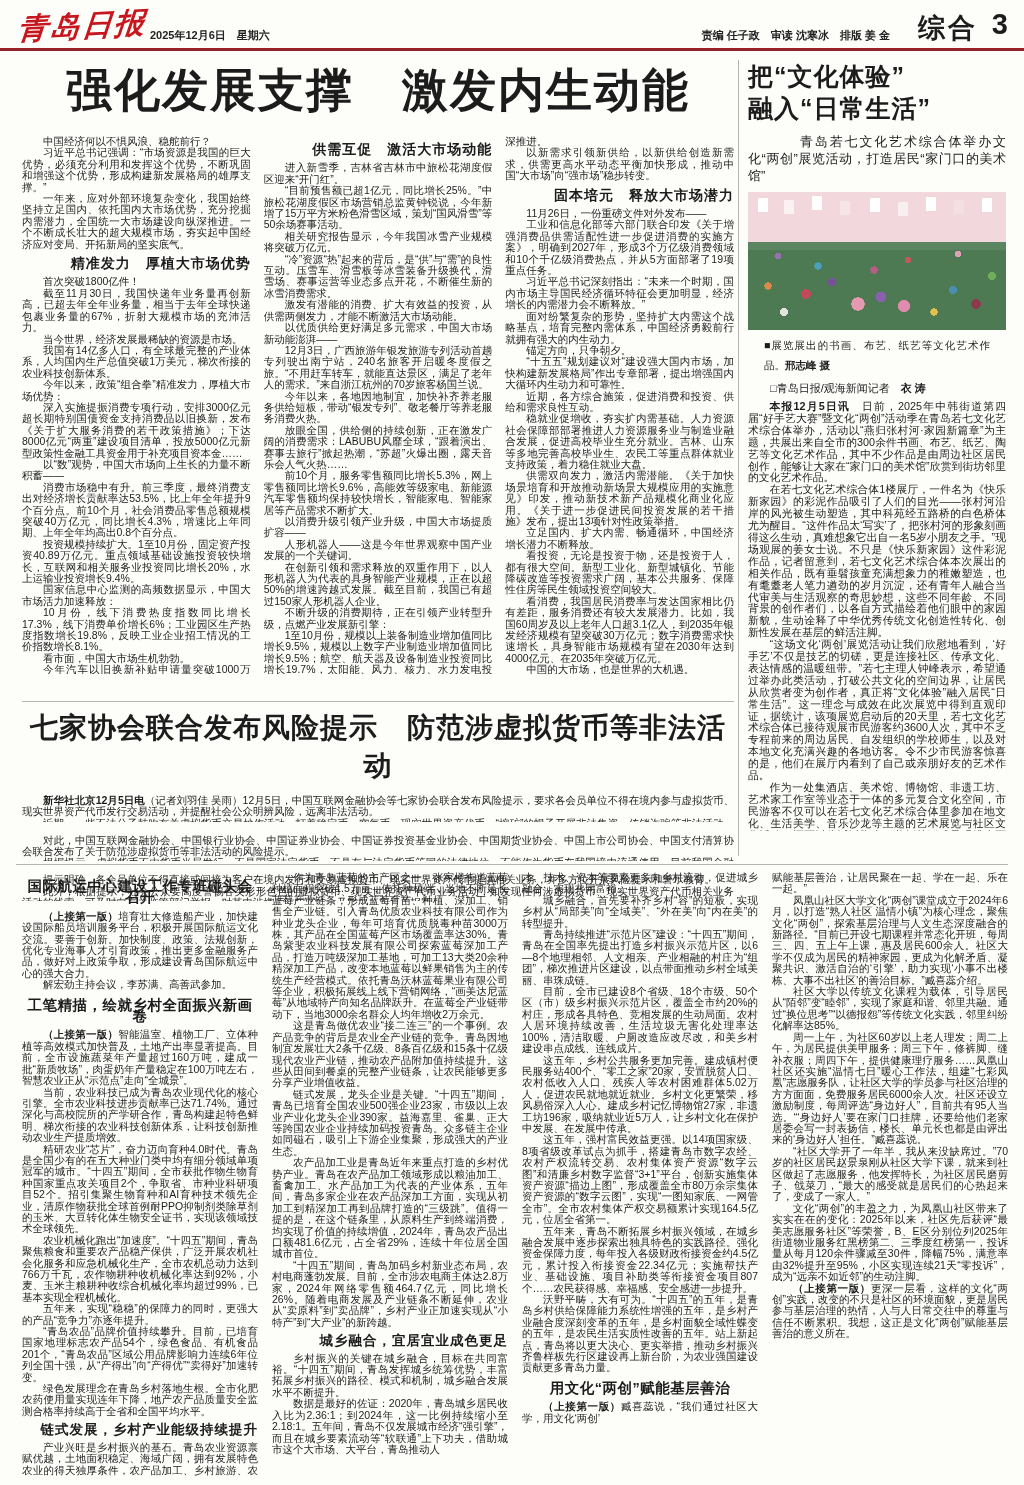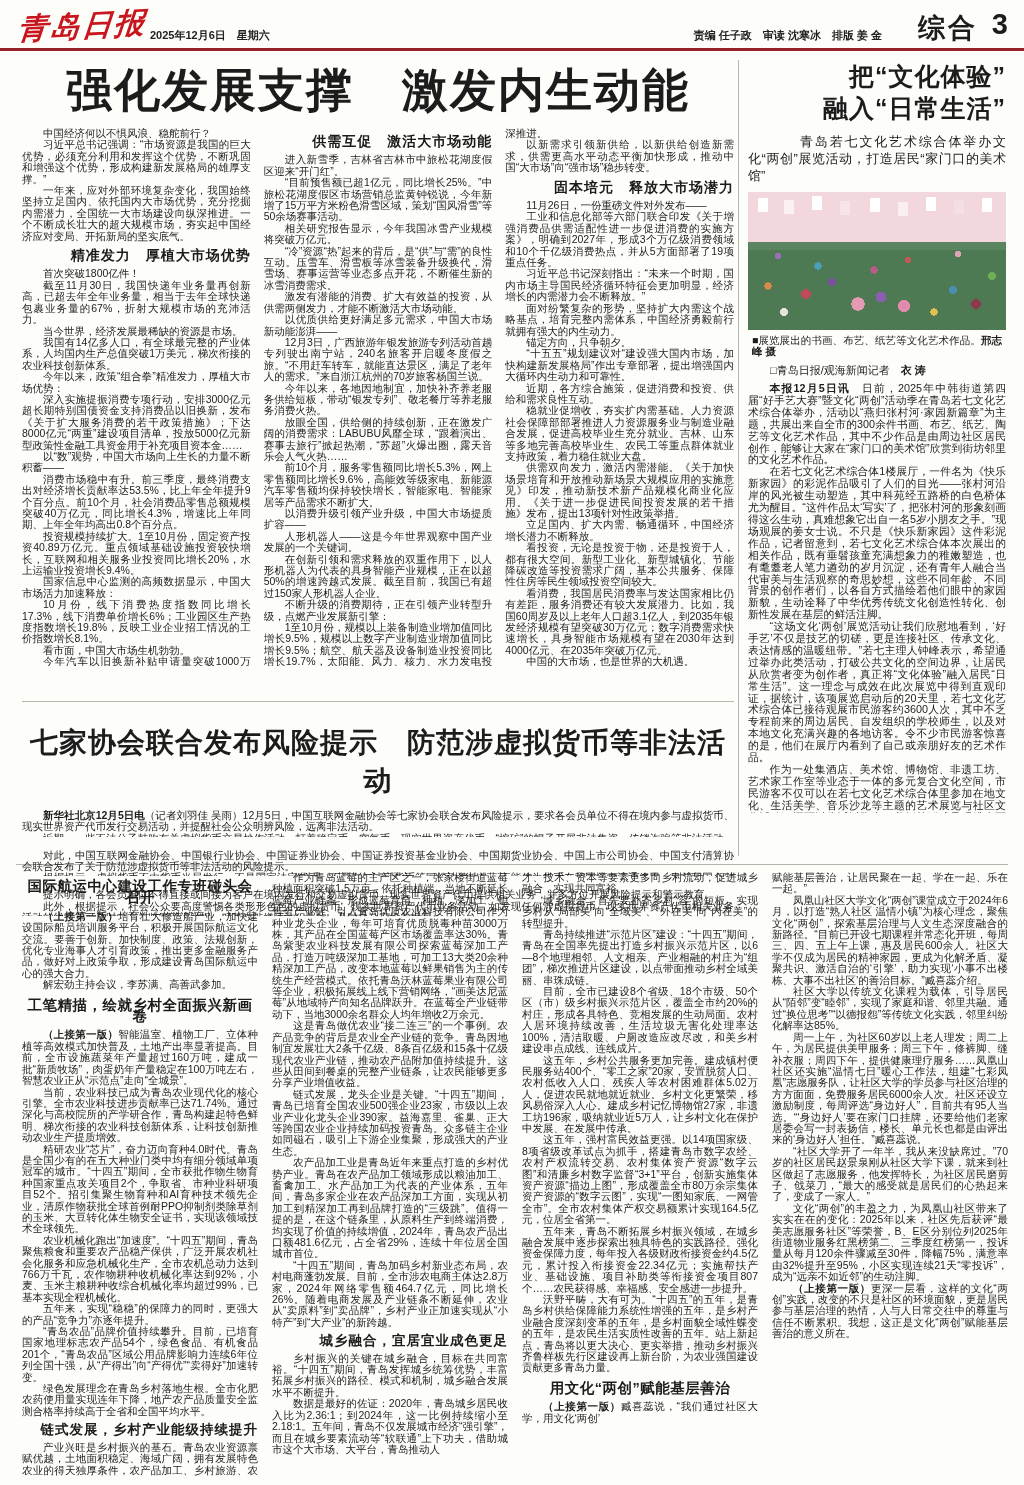--- a/index.html
+++ b/index.html
@@ -3,46 +3,46 @@
 <meta charset="utf-8">
 <style>
   html,body{margin:0;padding:0;background:#e8e8e4;}
   .page{position:relative;width:1024px;height:1485px;margin:0 auto;background:#fdfdfa;
         font-family:"Liberation Sans",sans-serif;color:#1c1c1c;overflow:hidden;}
   
   .masthead{position:absolute;left:16px;top:6px;right:16px;height:40px;}
   .logo{position:absolute;left:2px;top:0;font-size:30px;font-weight:bold;color:#c8161e;
         transform:skewX(-8deg) rotate(-3deg);letter-spacing:2px;font-style:italic;}
   .m-date{position:absolute;left:134px;top:22px;font-size:11px;font-weight:bold;color:#222;}
-  .m-staff{position:absolute;right:126px;top:22px;font-size:11px;font-weight:bold;color:#222;}
+  .m-staff{position:absolute;right:118px;top:22px;font-size:11px;font-weight:bold;color:#222;}
   .m-section{position:absolute;right:30px;top:4px;font-size:27px;font-weight:900;letter-spacing:3px;}
   .m-page{position:absolute;right:0;top:2px;font-size:29px;font-weight:bold;}
   .masthead-rule{position:absolute;left:0;top:48px;width:1024px;height:3px;background:#96222a;}
   
   .para{margin:0;text-indent:2em;text-align:justify;}
   .para.cont{text-indent:0;}
   .para b{font-weight:bold;}
   .subhead{margin:7px 0 6px;text-align:right;font-size:13.5px;font-weight:700;letter-spacing:1px;}
   .col-headline{margin:9px 0 7px;text-align:center;font-size:14.5px;font-weight:900;letter-spacing:0.5px;}
   .textcol{overflow:hidden;font-size:10.5px;line-height:11.4px;}
   
   .lead-art{position:absolute;left:22px;top:56px;width:712px;height:640px;}
-  .lead-h1{margin:4px 0 6px;text-align:center;font-size:46px;font-weight:900;letter-spacing:2px;
+  .lead-h1{margin:4px 0 14px;text-align:center;font-size:46px;font-weight:900;letter-spacing:2px;
            font-family:"DejaVu Sans","Liberation Sans",sans-serif;}
   .lead-h2{margin:6px 0 12px;text-align:center;font-size:21px;font-weight:600;letter-spacing:1px;}
   .main-cols{display:flex;gap:13px;height:538px;overflow:hidden;}
   .main-cols>div{flex:1;}
   .main-cols .subhead{font-size:14px;margin:8px 0 7px;}
   
   .vrule{position:absolute;left:738px;top:60px;width:1px;height:796px;background:#b5b5b0;}
   .hrule1{position:absolute;left:22px;top:701px;width:712px;height:1px;background:#b5b5b0;}
   .hrule2{position:absolute;left:16px;top:864px;width:992px;height:1px;background:#b5b5b0;}
   
   .culture{position:absolute;left:748px;top:60px;width:258px;height:796px;overflow:hidden;}
-  .cul-h1{margin:0;text-align:right;font-size:25px;font-weight:900;line-height:32px;letter-spacing:1px;}
+  .cul-h1{margin:0;text-align:left;font-size:25px;font-weight:900;line-height:32px;letter-spacing:1px;}
   .cul-deck{margin:9px 0 8px;font-size:13px;line-height:17px;text-align:justify;text-indent:4em;font-weight:500;}
   .photo{position:relative;width:258px;height:138px;background:linear-gradient(#f2d7dd 0 50px,#5a8560 50px 58px,#4d7a53 58px 100%);overflow:hidden;}
   .photo-wall{position:absolute;left:10px;top:6px;width:10px;height:14px;background:#fff;
      box-shadow:26px 2px 0 #fbf0f2,54px -2px 0 #fff,82px 3px 0 #f6e4e8,112px 0 0 #fff,
                 140px 4px 0 #f9eef0,168px -1px 0 #fff,196px 2px 0 #f4dfe4,224px 0 0 #fff;}
   .photo-table{position:absolute;left:0;top:50px;right:0;bottom:0;
     background-image:
       radial-gradient(circle 11px at 110px 62px,#e59ab2 60%,transparent 61%),
       radial-gradient(circle 9px at 133px 55px,#8a5fae 60%,transparent 61%),
       radial-gradient(circle 10px at 156px 64px,#e08aae 60%,transparent 61%),
@@ -52,28 +52,28 @@
       radial-gradient(circle 8px at 228px 62px,#8e3a4a 60%,transparent 61%),
       radial-gradient(circle 6px at 186px 70px,#e2c24e 60%,transparent 61%),
       radial-gradient(circle 7px at 84px 40px,#7a4f9e 60%,transparent 61%),
       radial-gradient(circle 6px at 20px 44px,#d88a4a 60%,transparent 61%),
       radial-gradient(circle 7px at 244px 34px,#6fae58 60%,transparent 61%),
       radial-gradient(circle 6px at 126px 28px,#b85c8a 60%,transparent 61%),
       radial-gradient(circle 6px at 70px 24px,#49a0b8 60%,transparent 61%),
       radial-gradient(circle 5px at 160px 18px,#c05a5a 60%,transparent 61%),
       radial-gradient(circle 5px at 30px 14px,#9a6fb5 60%,transparent 61%),
       radial-gradient(circle 5px at 210px 12px,#e0a0b8 60%,transparent 61%);}
-  .cul-caption{margin:5px 4px 6px;font-size:10.5px;line-height:11px;text-align:justify;}
+  .cul-caption{margin:5px 16px 6px;font-size:10.5px;line-height:20px;text-align:justify;}
   .cul-caption b{font-weight:900;}
   .cul-byline{margin:4px 0 5px;font-size:11px;text-indent:2em;}
   .cul-byline b{font-weight:900;}
   .cul-body{font-size:10.8px;line-height:11.9px;height:430px;overflow:hidden;}
   
   .risk{position:absolute;left:22px;top:706px;width:712px;height:152px;}
-  .risk-h1{margin:18px 0 10px;text-align:center;font-size:28px;font-weight:900;letter-spacing:1px;
+  .risk-h1{margin:3px 0 10px;text-align:center;font-size:28px;font-weight:900;letter-spacing:1px;
            font-family:"DejaVu Sans","Liberation Sans",sans-serif;}
   .risk-cols{display:flex;gap:13px;height:106px;overflow:hidden;flex-direction:column;}
   .risk-cols>div{flex:1;}
   
   .bottom{position:absolute;left:22px;top:872px;width:986px;height:604px;}
   .bottom-cols{display:flex;gap:14px;height:604px;}
   .bottom-cols>div{flex:1;}
 </style>
 </head>
 <body>

